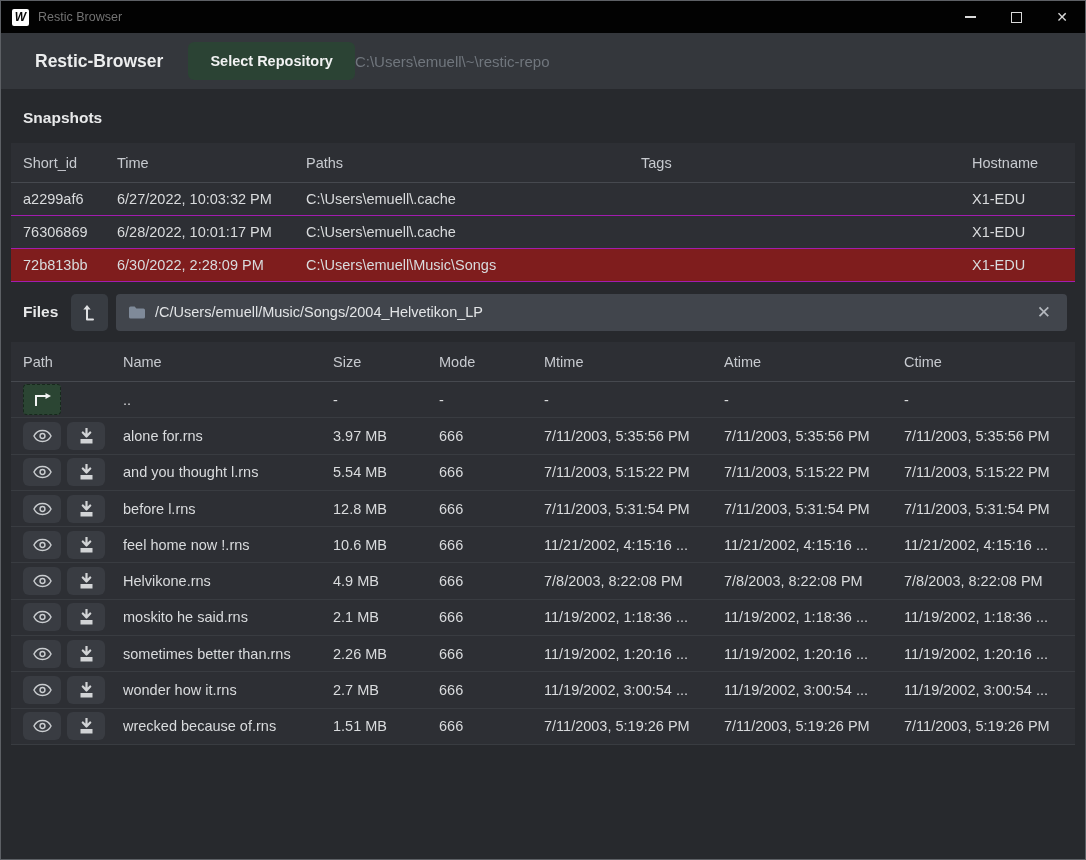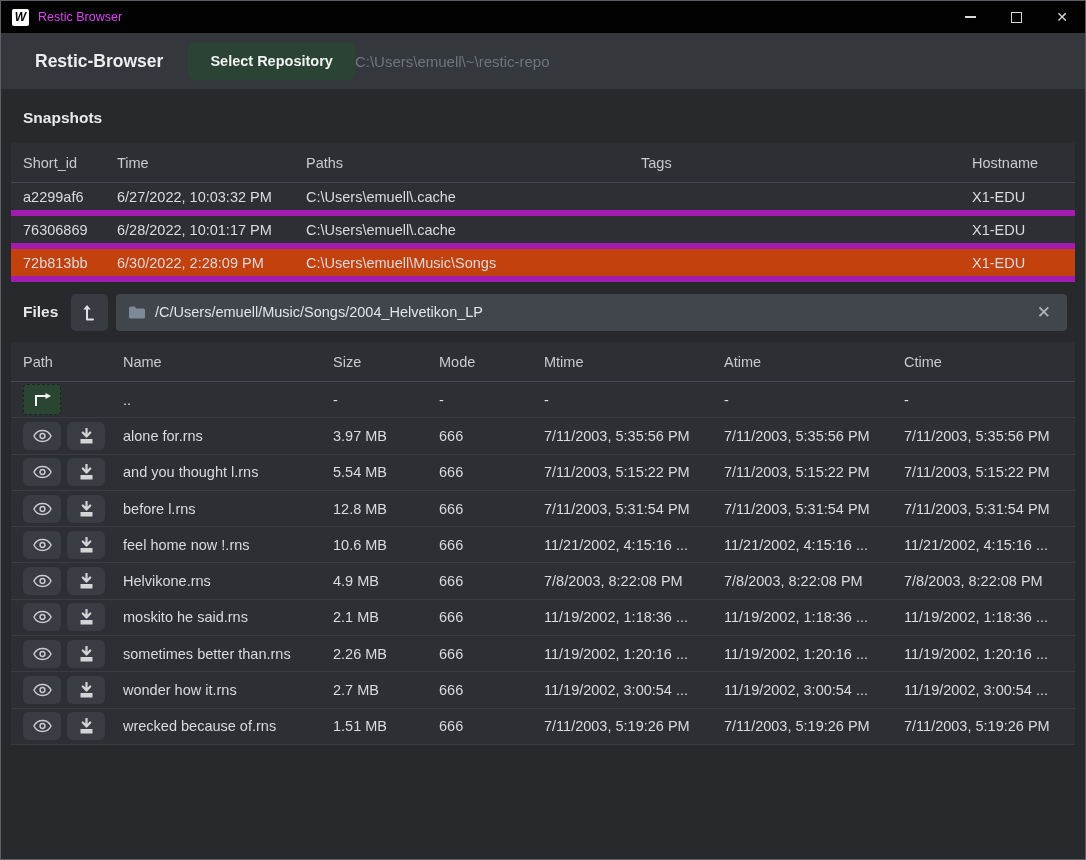--- a/index.html
+++ b/index.html
@@ -18,21 +18,21 @@
 
   
   .titlebar {
     flex:0 0 32px; background:#020202; display:flex; align-items:center;
   }
   .titlebar-logo {
     width:17px; height:17px; margin-left:11px; background:#ffffff; color:#0a0a0a;
     font-weight:bold; font-size:12px; display:flex; align-items:center; justify-content:center;
     border-radius:2px; font-style:italic;
   }
-  .titlebar-title { color:#d946ef; font-size:12.5px; margin-left:9px; }
+  .titlebar-title { color:#737373; font-size:12.5px; margin-left:9px; }
   .titlebar-controls { margin-left:auto; display:flex; height:100%; }
   .tb-btn { width:46px; height:100%; display:flex; align-items:center; justify-content:center; }
   .glyph-min { width:11px; height:1.5px; background:#d9d9d9; display:block; }
   .glyph-max { width:11px; height:11px; border:1.5px solid #d9d9d9; display:block; background:transparent; }
   .glyph-close { color:#d9d9d9; font-size:14px; line-height:1; }
 
   
   .app-header {
     flex:0 0 56px; background:#34373c; display:flex; align-items:center; padding:0 34px;
   }
@@ -47,22 +47,22 @@
   .section-title-wrap { padding:20px 0 16px 22px; }
   .section-title { font-size:15.5px; font-weight:bold; color:#e8e9ea; }
 
   
   .table { margin:0 10px; background:#2d2f34; }
   .grid-row { display:grid; align-items:center; padding-left:12px; }
   .snap-grid { grid-template-columns:94px 189px 335px 331px 1fr; }
   .files-grid { grid-template-columns:100px 210px 106px 105px 180px 180px 1fr; }
   .header-row { height:40px; font-size:14.5px; color:#c7cacf; border-bottom:1px solid #46494f; }
   .cell { white-space:nowrap; overflow:hidden; text-overflow:clip; font-size:14.5px; padding-right:8px; }
-  .snap-row { height:33px; border-bottom:6px solid #a21caf; color:#d9dbdd; }
-  .snap-row.selected { background:#c2410c; }
+  .snap-row { height:33px; border-bottom:1px solid #a21caf; color:#d9dbdd; }
+  .snap-row.selected { background:#7f1d1d; }
   .file-row { height:36.3px; border-bottom:1px solid #393c41; color:#d9dbdd; }
 
   
   .files-bar { display:flex; align-items:center; height:40px; margin:10px 18px 10px 22px; }
   .files-bar .section-title { width:48px; flex:0 0 48px; }
   .up-btn {
     width:37px; height:37px; background:#383c42; border-radius:5px; flex:0 0 37px;
     display:flex; align-items:center; justify-content:center; margin-right:8px; cursor:pointer;
   }
   .path-input {

